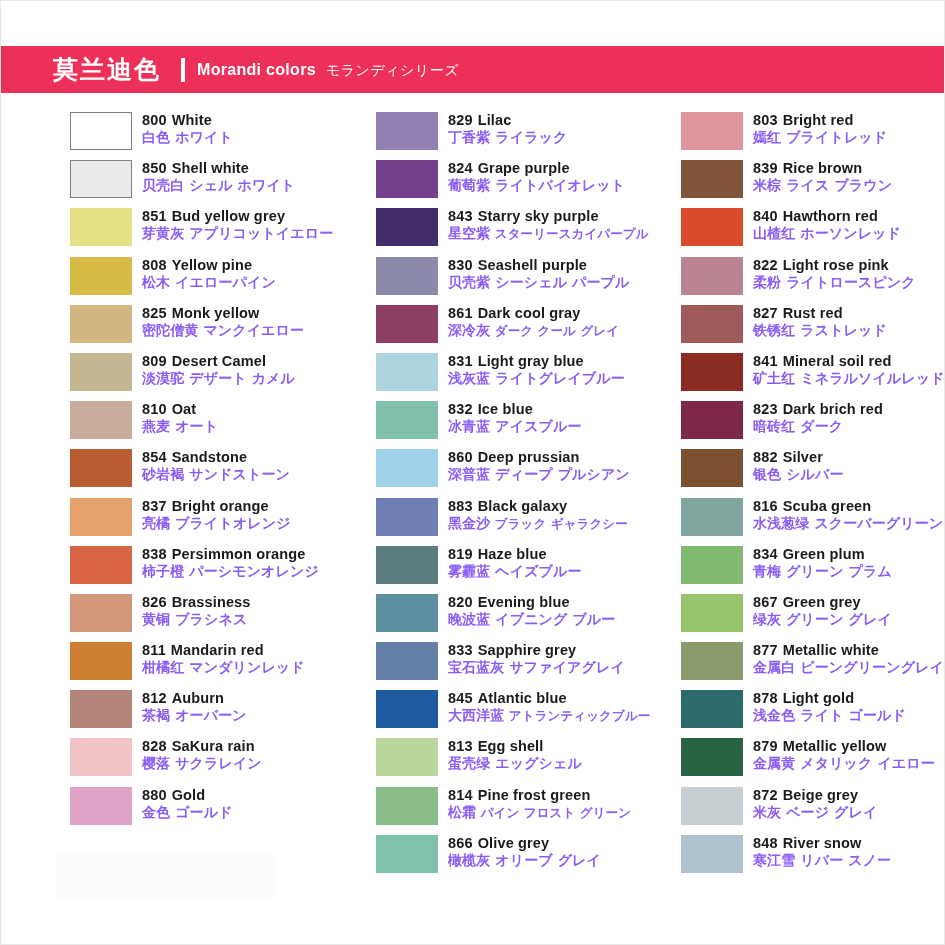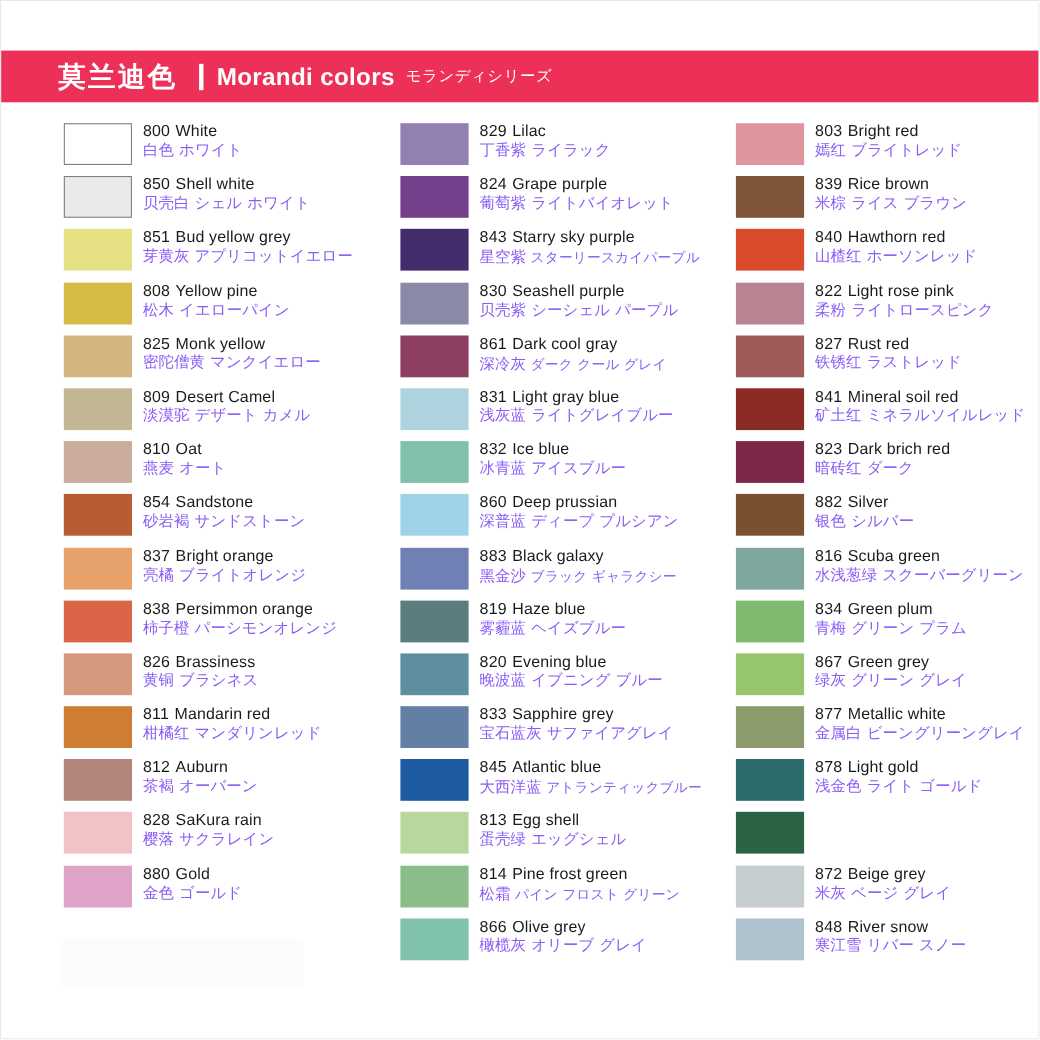--- a/index.html
+++ b/index.html
@@ -41,43 +41,44 @@
   .banner-divider {
     display: inline-block;
     width: 4px;
     height: 24px;
     background: #ffffff;
     margin: 0 12px 0 20px;
     flex: 0 0 auto;
   }
   .banner-en {
     color: #ffffff;
-    font-size: 22px;
+    font-size: 16px;
     font-weight: 600;
     letter-spacing: 0.3px;
     line-height: 1;
   }
   .banner-jp {
     color: #ffffff;
     font-size: 14px;
     font-weight: 500;
     margin-left: 10px;
     letter-spacing: 0.5px;
     line-height: 1;
     font-family: "DejaVu Sans", "Liberation Sans", sans-serif;
   }
 
   
   #grid {
     position: absolute;
-    left: 0;
+    left: 12px;
     top: 110px;
     width: 797px;
     display: flex;
     gap: 0;
+    font-weight: bold;
   }
   .col {
     width: 305px;
     display: flex;
     flex-direction: column;
   }
   .col-1 { padding-left: 57px; }
   .col-2 { padding-left: 58px; }
   .col-3 { padding-left: 58px; }
 
@@ -449,20 +450,24 @@
         </div>
         <div class="swatch-row">
           <div class="chip" style="background: rgb(45, 106, 107);"></div>
           <div class="labels">
             <div class="line-en"><span class="code">878</span><span>Light gold</span></div>
             <div class="line-jp"><span>浅金色</span><span class=""> ライト ゴールド</span></div>
           </div>
         </div>
         <div class="swatch-row">
           <div class="chip" style="background: rgb(42, 98, 68);"></div>
+          <div class="labels">
+            <div class="line-en"><span class="code">879</span><span>Metallic yellow</span></div>
+            <div class="line-jp"><span>金属黄</span><span class=""> メタリック イエロー</span></div>
+          </div>
         </div>
         <div class="swatch-row">
           <div class="chip" style="background: rgb(199, 206, 210);"></div>
           <div class="labels">
             <div class="line-en"><span class="code">872</span><span>Beige grey</span></div>
             <div class="line-jp"><span>米灰</span><span class=""> ベージ グレイ</span></div>
           </div>
         </div>
         <div class="swatch-row">
           <div class="chip" style="background: rgb(174, 195, 206);"></div>

